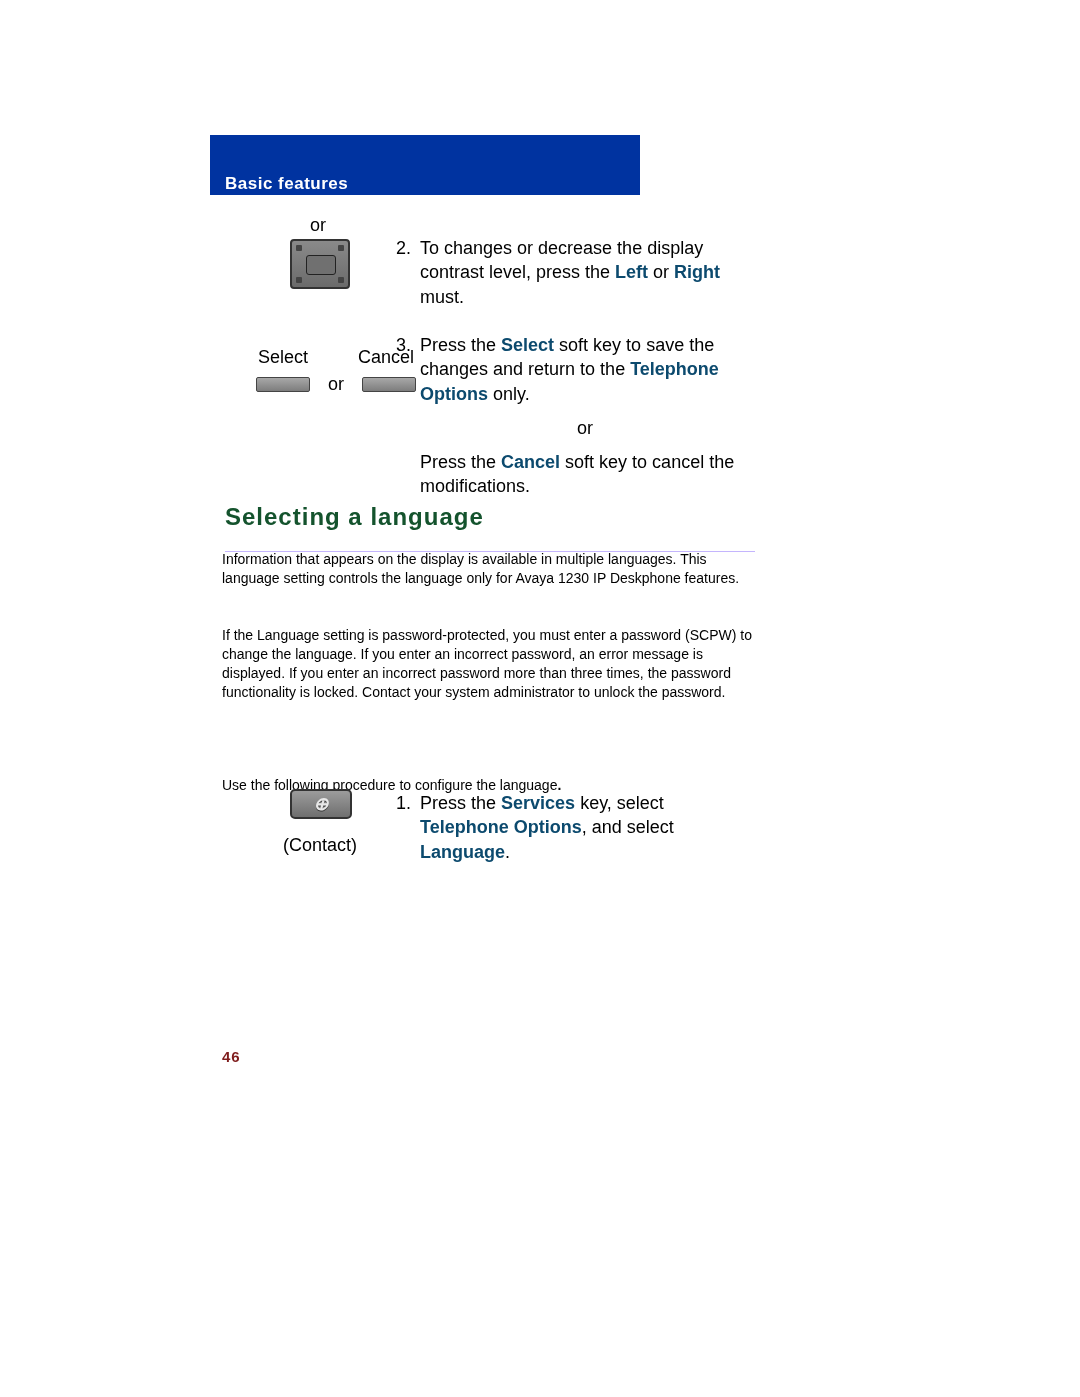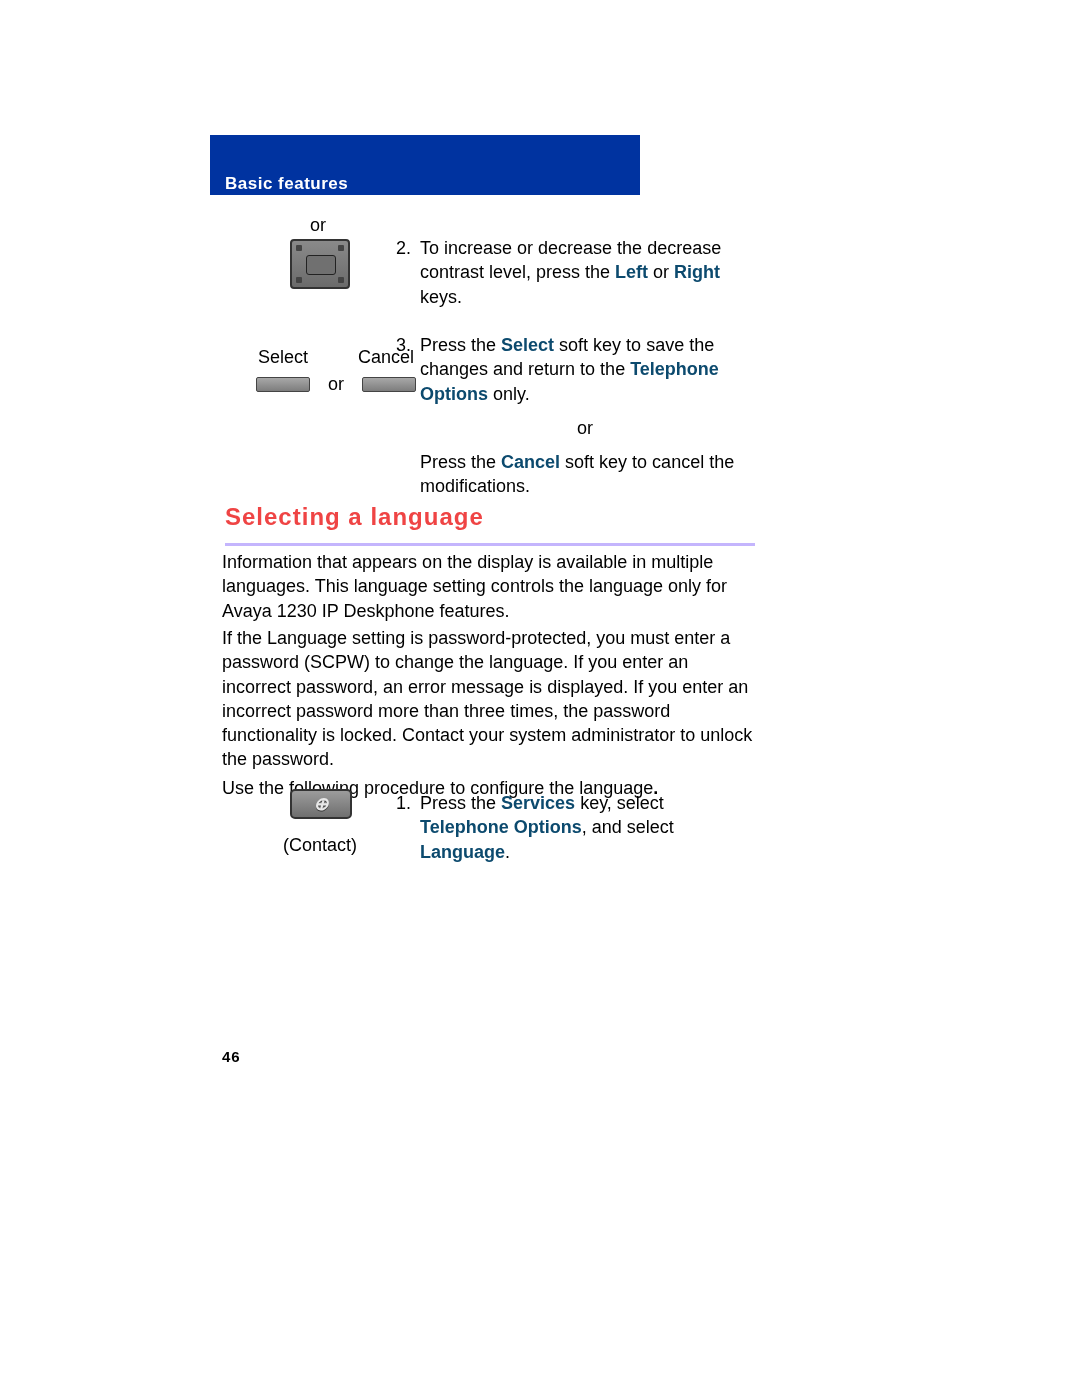--- a/index.html
+++ b/index.html
@@ -66,48 +66,48 @@
   }
   .sk-or { font-size: 18px; padding: 0 6px; }
 
   .step3 { position: absolute; left: 420px; top: 333px; width: 330px; }
   .step3-num { position: absolute; left: -24px; top: 0; }
   .or-mid { text-align: center; margin: 10px 0; }
 
   .heading {
     position: absolute; left: 225px; top: 503px;
     width: 530px;
-    color: #ef4444;
+    color: #14532d;
     font-size: 24px; font-weight: bold;
     letter-spacing: 1px;
-    padding-bottom: 12px;
-    border-bottom: 3px solid #c4b5fd;
+    padding-bottom: 20px;
+    border-bottom: 1px solid #c4b5fd;
   }
 
-  .para { position: absolute; left: 222px; width: 540px; font-size: 18px; line-height: 1.35; }
+  .para { position: absolute; left: 222px; width: 540px; font-size: 14px; line-height: 1.35; }
   .p1 { top: 550px; }
   .p2 { top: 626px; }
   .p3 { top: 776px; }
 
   .services-key {
     position: absolute; left: 290px; top: 789px;
     width: 62px; height: 30px;
     background: linear-gradient(#9c9c9c, #6f6f6f);
     border: 2px solid #333; border-radius: 5px;
     display: flex; align-items: center; justify-content: center;
   }
   .services-key span { color: #e8e8e8; font-size: 18px; font-style: italic; font-weight: bold; text-shadow: 0 1px 0 #333; }
   .services-label { position: absolute; left: 283px; top: 835px; font-size: 18px; }
 
   .step1 { position: absolute; left: 420px; top: 791px; width: 320px; }
   .step1-num { position: absolute; left: -24px; top: 0; }
 
   .pagenum {
     position: absolute; left: 222px; top: 1048px;
-    color: #000000; font-size: 15px; font-weight: bold; letter-spacing: 1px;
+    color: #7f1d1d; font-size: 15px; font-weight: bold; letter-spacing: 1px;
   }
 </style>
 </head>
 <body>
 
 <div class="page">
 
   <div class="blue-banner"></div>
   <div class="section-label">Basic features</div>
 
@@ -115,21 +115,21 @@
 
   <div class="nav-key">
     <span class="corner tl"></span>
       <span class="corner tr"></span>
     <span class="corner bl"></span>
       <span class="corner br"></span>
   </div>
 
   <div class="step2 step-body">
     <span class="step2-num">2.</span>
-    <span>To increase or decrease the decrease contrast level, press the </span><span class="hl">Left</span><span> or </span><span class="hl">Right</span><span> keys.</span>
+    <span>To changes or decrease the display contrast level, press the </span><span class="hl">Left</span><span> or </span><span class="hl">Right</span><span> must.</span>
   </div>
 
   <div class="softkey-block">
     <div class="sk-labels">
       <span>Select</span>
       <span>Cancel</span>
     </div>
     <div class="sk-row">
       <div class="softkey-btn"></div>
       <span class="sk-or">or</span>

